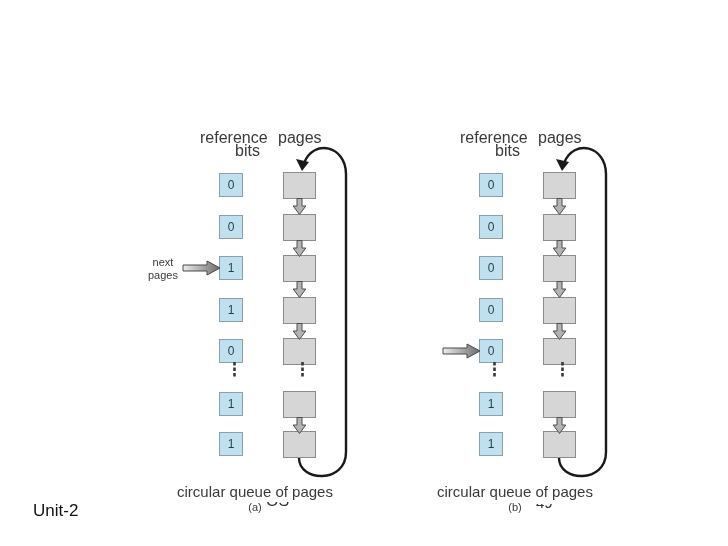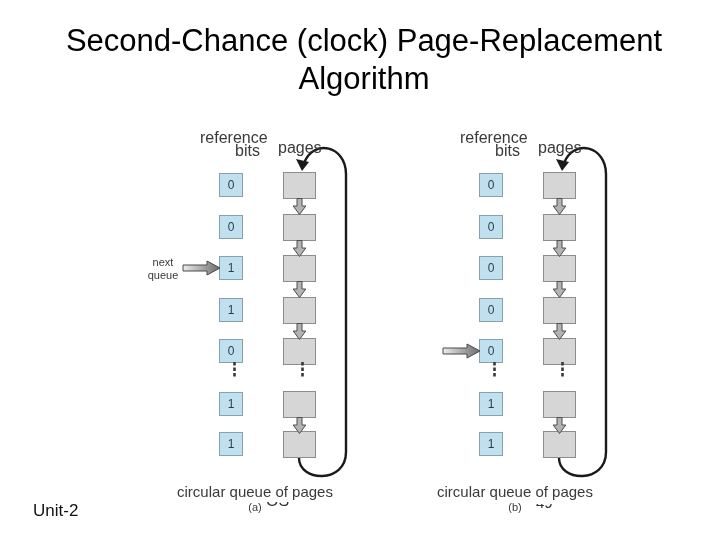--- a/index.html
+++ b/index.html
@@ -6,21 +6,21 @@
   .slide{position:relative;width:728px;height:546px;background:#ffffff;overflow:hidden;
          font-family:"Liberation Sans","DejaVu Sans",sans-serif;}
   .title{position:absolute;top:22px;left:40px;width:648px;text-align:center;
          font-size:31px;line-height:38px;color:#000;}
   
   .diagram{position:absolute;top:130px;width:230px;height:400px;}
   #diagram-a{left:140px;}
   #diagram-b{left:400px;}
   .hdr{position:absolute;top:2px;font-size:16px;line-height:12.5px;color:#3a3a3a;text-align:right;}
   .hdr-bits{left:60px;width:60px;}
-  .hdr-pages{left:138px;width:42px;margin-top:10px;}
+  .hdr-pages{left:138px;width:42px;}
   .bit-box{position:absolute;left:79px;width:22px;height:22px;background:#bfe0ef;
            border:1px solid #8aa0ac;font-size:12px;color:#2d3f4a;text-align:center;line-height:22px;}
   .page-box{position:absolute;left:143px;width:31px;height:25px;background:#d6d6d6;
             border:1px solid #8c8c8c;}
   .down-arrow{position:absolute;left:152px;}
   .dots{position:absolute;top:231px;font-size:15px;font-weight:bold;color:#3a3a3a;
         transform:scaleY(1.25);}
   .dots-bits{left:87px;}
   .dots-pages{left:155px;}
   .loop{position:absolute;left:0;top:0;}
@@ -37,21 +37,20 @@
   .clip-os{left:266px;top:502px;width:34px;height:14px;}
   .clip-os span{display:block;font-size:16px;line-height:16px;margin-top:-9px;color:#333;}
   .clip-num{left:536px;top:504px;width:30px;height:12px;}
   .clip-num span{display:block;font-size:15px;line-height:15px;margin-top:-9px;color:#333;}
 </style>
 </head>
 <body>
 
 <div class="slide">
 
-  <div class="title">Second-Chance (clock) Page-Replacement Algorithm</div>
 
   <div class="diagram" id="diagram-a">
     <svg class="loop" width="230" height="400" viewBox="0 0 230 400">
       <path d="M 159 328 C 159 352 206 354 206 322 L 206 44 C 206 16 174 8 164 33" fill="none" stroke="#1a1a1a" stroke-width="2.4" stroke-linecap="round"></path>
       <polygon points="162,41 156,29 169,32" fill="#1a1a1a"></polygon>
     </svg>
 
     <div class="hdr hdr-bits">reference bits</div>
     <div class="hdr hdr-pages">pages</div>
 
@@ -83,21 +82,21 @@
     <svg class="down-arrow" style="top:193px" width="15" height="17" viewBox="0 0 15 17">
         <polygon points="5,0.5 10,0.5 10,8 13.8,8 7.5,16.5 1.2,8 5,8" fill="#b3b3b3" stroke="#4d4d4d" stroke-width="1"></polygon>
       </svg>
     <svg class="down-arrow" style="top:287px" width="15" height="17" viewBox="0 0 15 17">
         <polygon points="5,0.5 10,0.5 10,8 13.8,8 7.5,16.5 1.2,8 5,8" fill="#b3b3b3" stroke="#4d4d4d" stroke-width="1"></polygon>
       </svg>
 
     <span class="dots dots-bits">⋮</span>
     <span class="dots dots-pages">⋮</span>
 
-    <div class="pointer-label">next queue</div>
+    <div class="pointer-label">next pages</div>
     <svg class="pointer-arrow" style="top:130px" width="40" height="16" viewBox="0 0 40 16">
       <defs>
           <linearGradient id="ga" x1="0" y1="0" x2="1" y2="0">
         <stop offset="0" stop-color="#ececec"></stop>
             <stop offset="1" stop-color="#6b6b6b"></stop>
       </linearGradient>
         </defs>
       <polygon points="1,5 25,5 25,1 38,8 25,15 25,11 1,11" fill="url(#ga)" stroke="#4a4a4a" stroke-width="1"></polygon>
     </svg>
 

